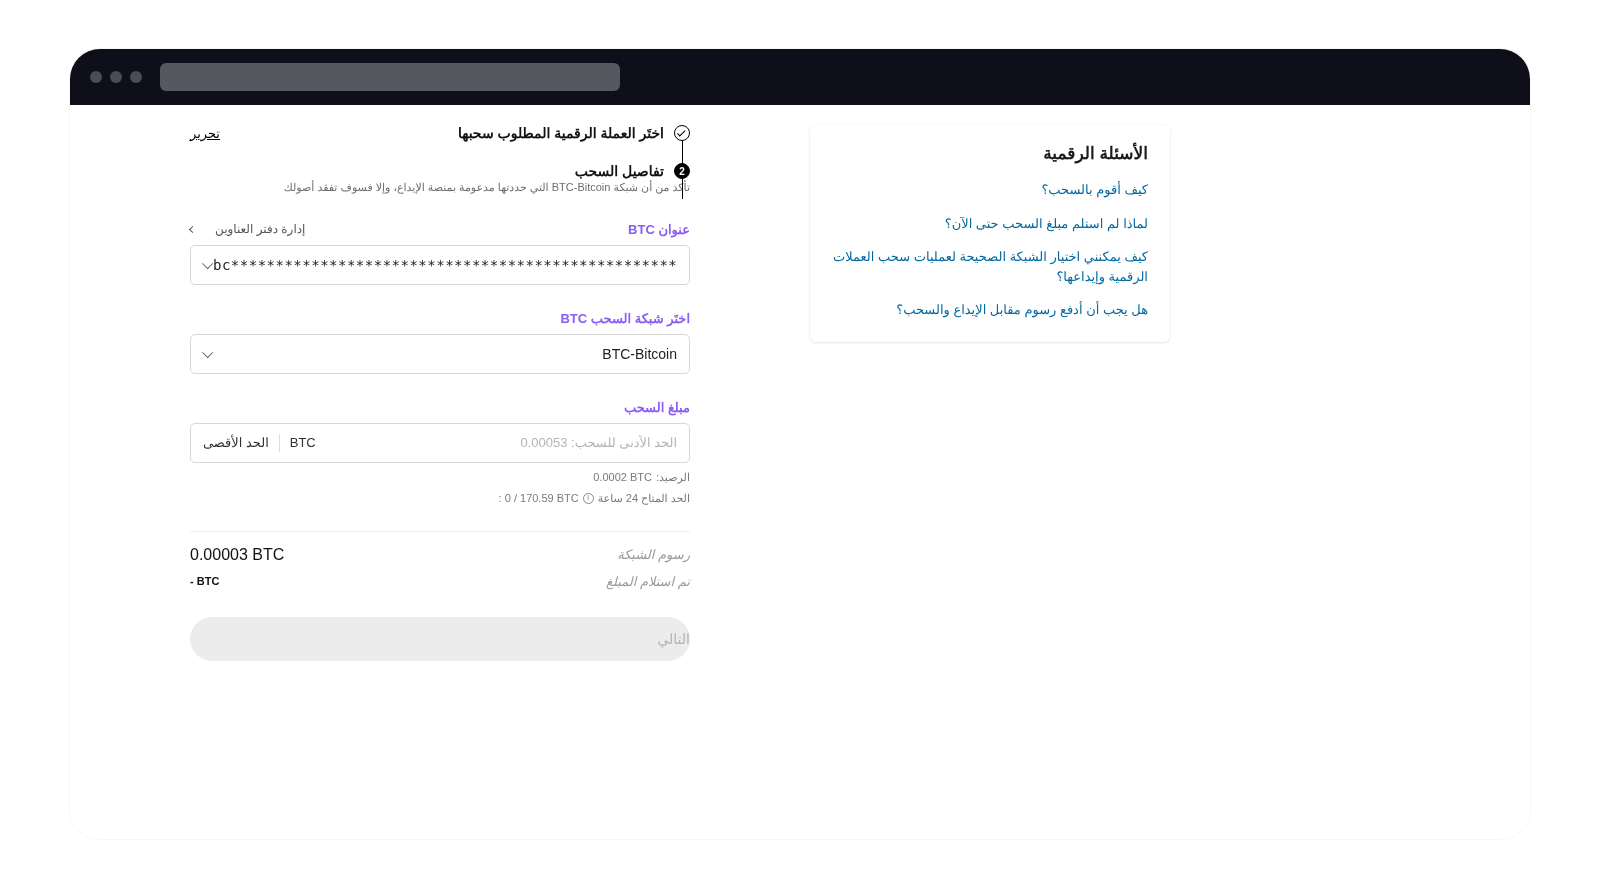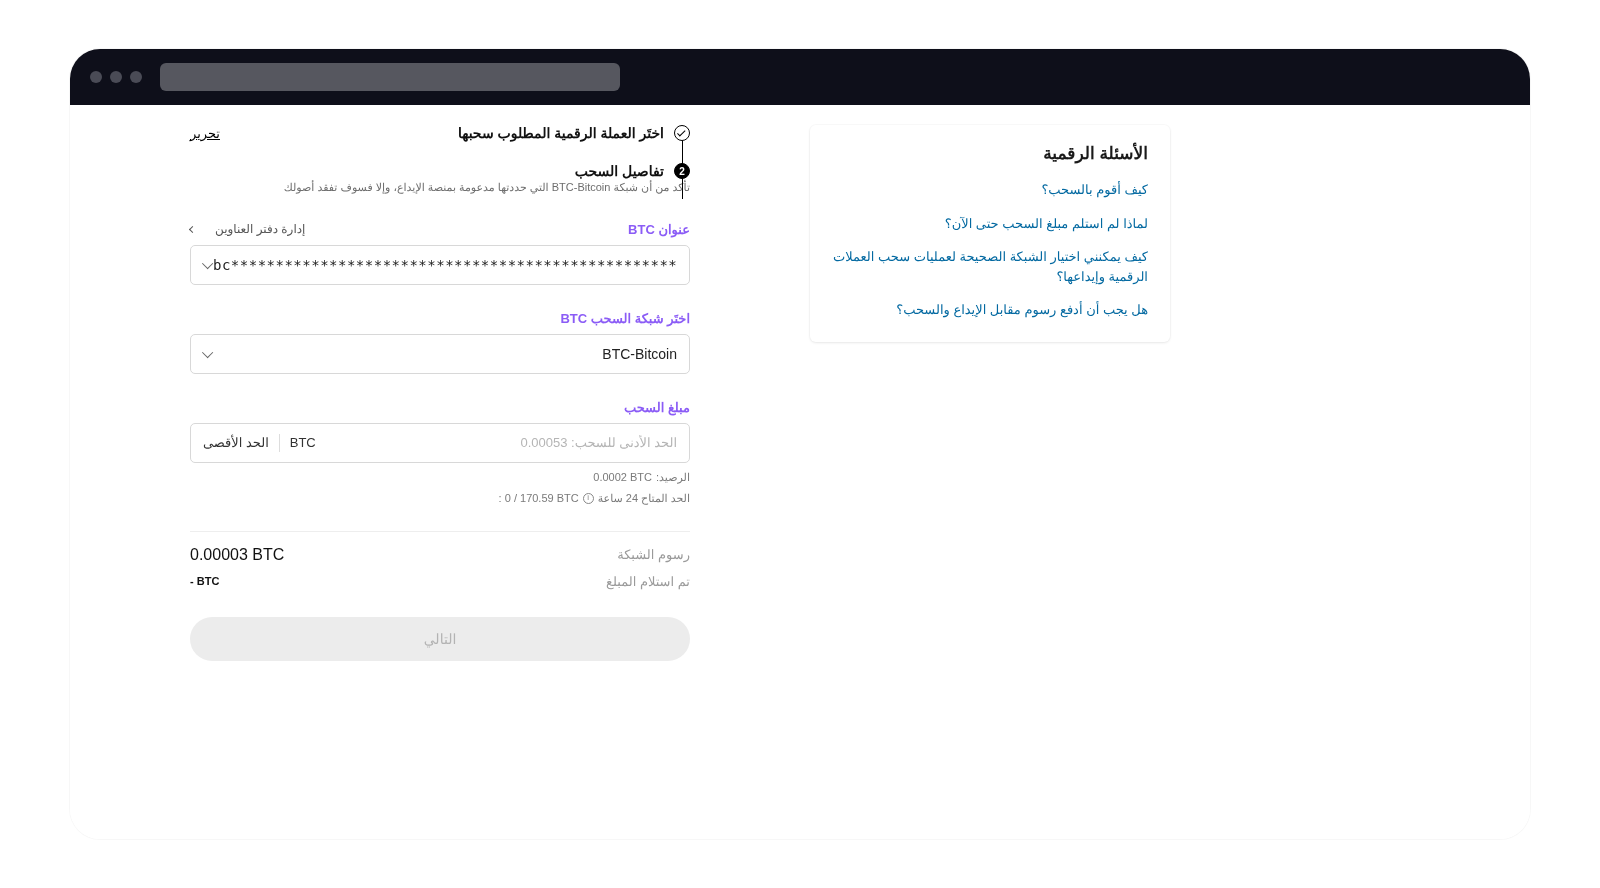--- a/index.html
+++ b/index.html
@@ -230,33 +230,34 @@
   color: #888;
   line-height: 1;
 }
 .hr { border: none; border-top: 1px solid #eee; margin: 26px 0 14px 0; }
 .summary-row {
   display: flex;
   justify-content: space-between;
   align-items: center;
   margin-bottom: 10px;
 }
-.summary-label { font-size: 13px; color: #9a9a9a; }
+.summary-label { font-size: 13px; color: #9a9a9a; font-style: italic; }
 .summary-value { font-size: 16px; color: #111; direction: ltr; }
 .summary-value.bold { font-weight: 700; font-size: 11px; }
 .next-btn {
   width: 100%;
   height: 44px;
   border-radius: 22px;
   background: #ececec;
   color: #b3b3b3;
   border: none;
   font-size: 14px;
   margin-top: 18px;
   cursor: not-allowed;
+  text-align: right;
 }
 </style>
 </head>
 <body>
 
 <div class="browser-frame">
   <div class="browser-titlebar">
     <div class="dots">
       <span class="dot"></span>
       <span class="dot"></span>

